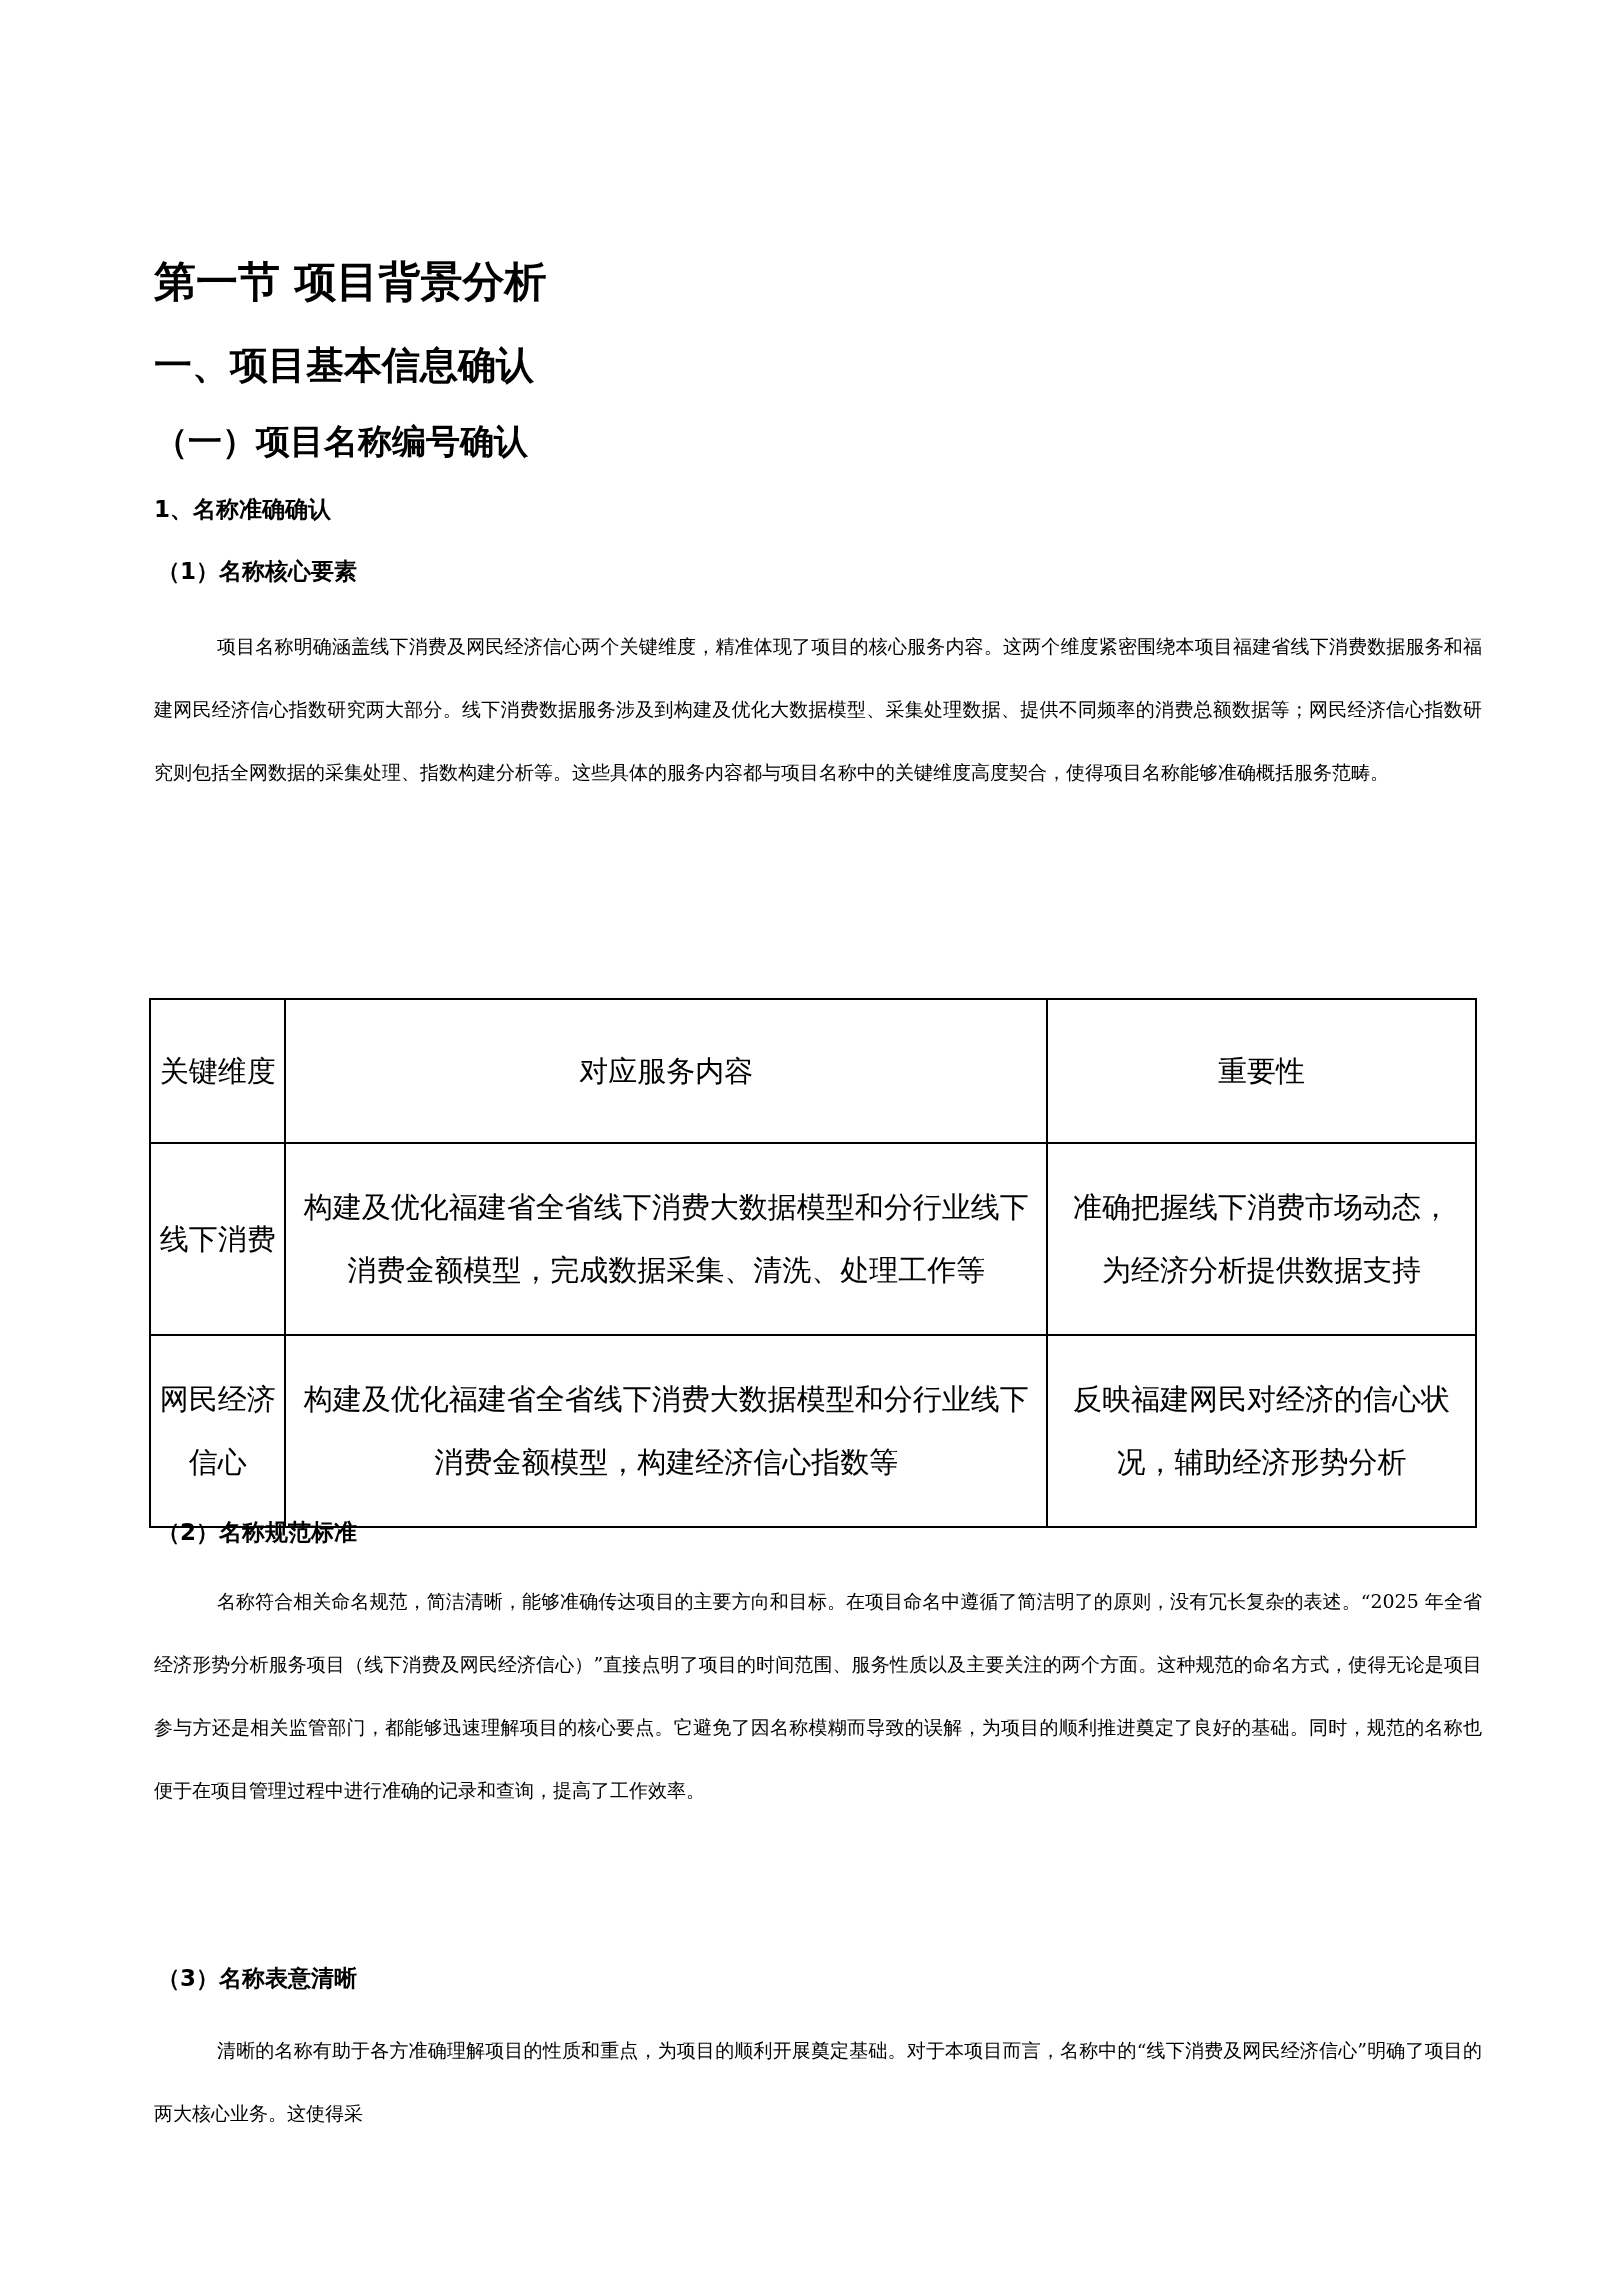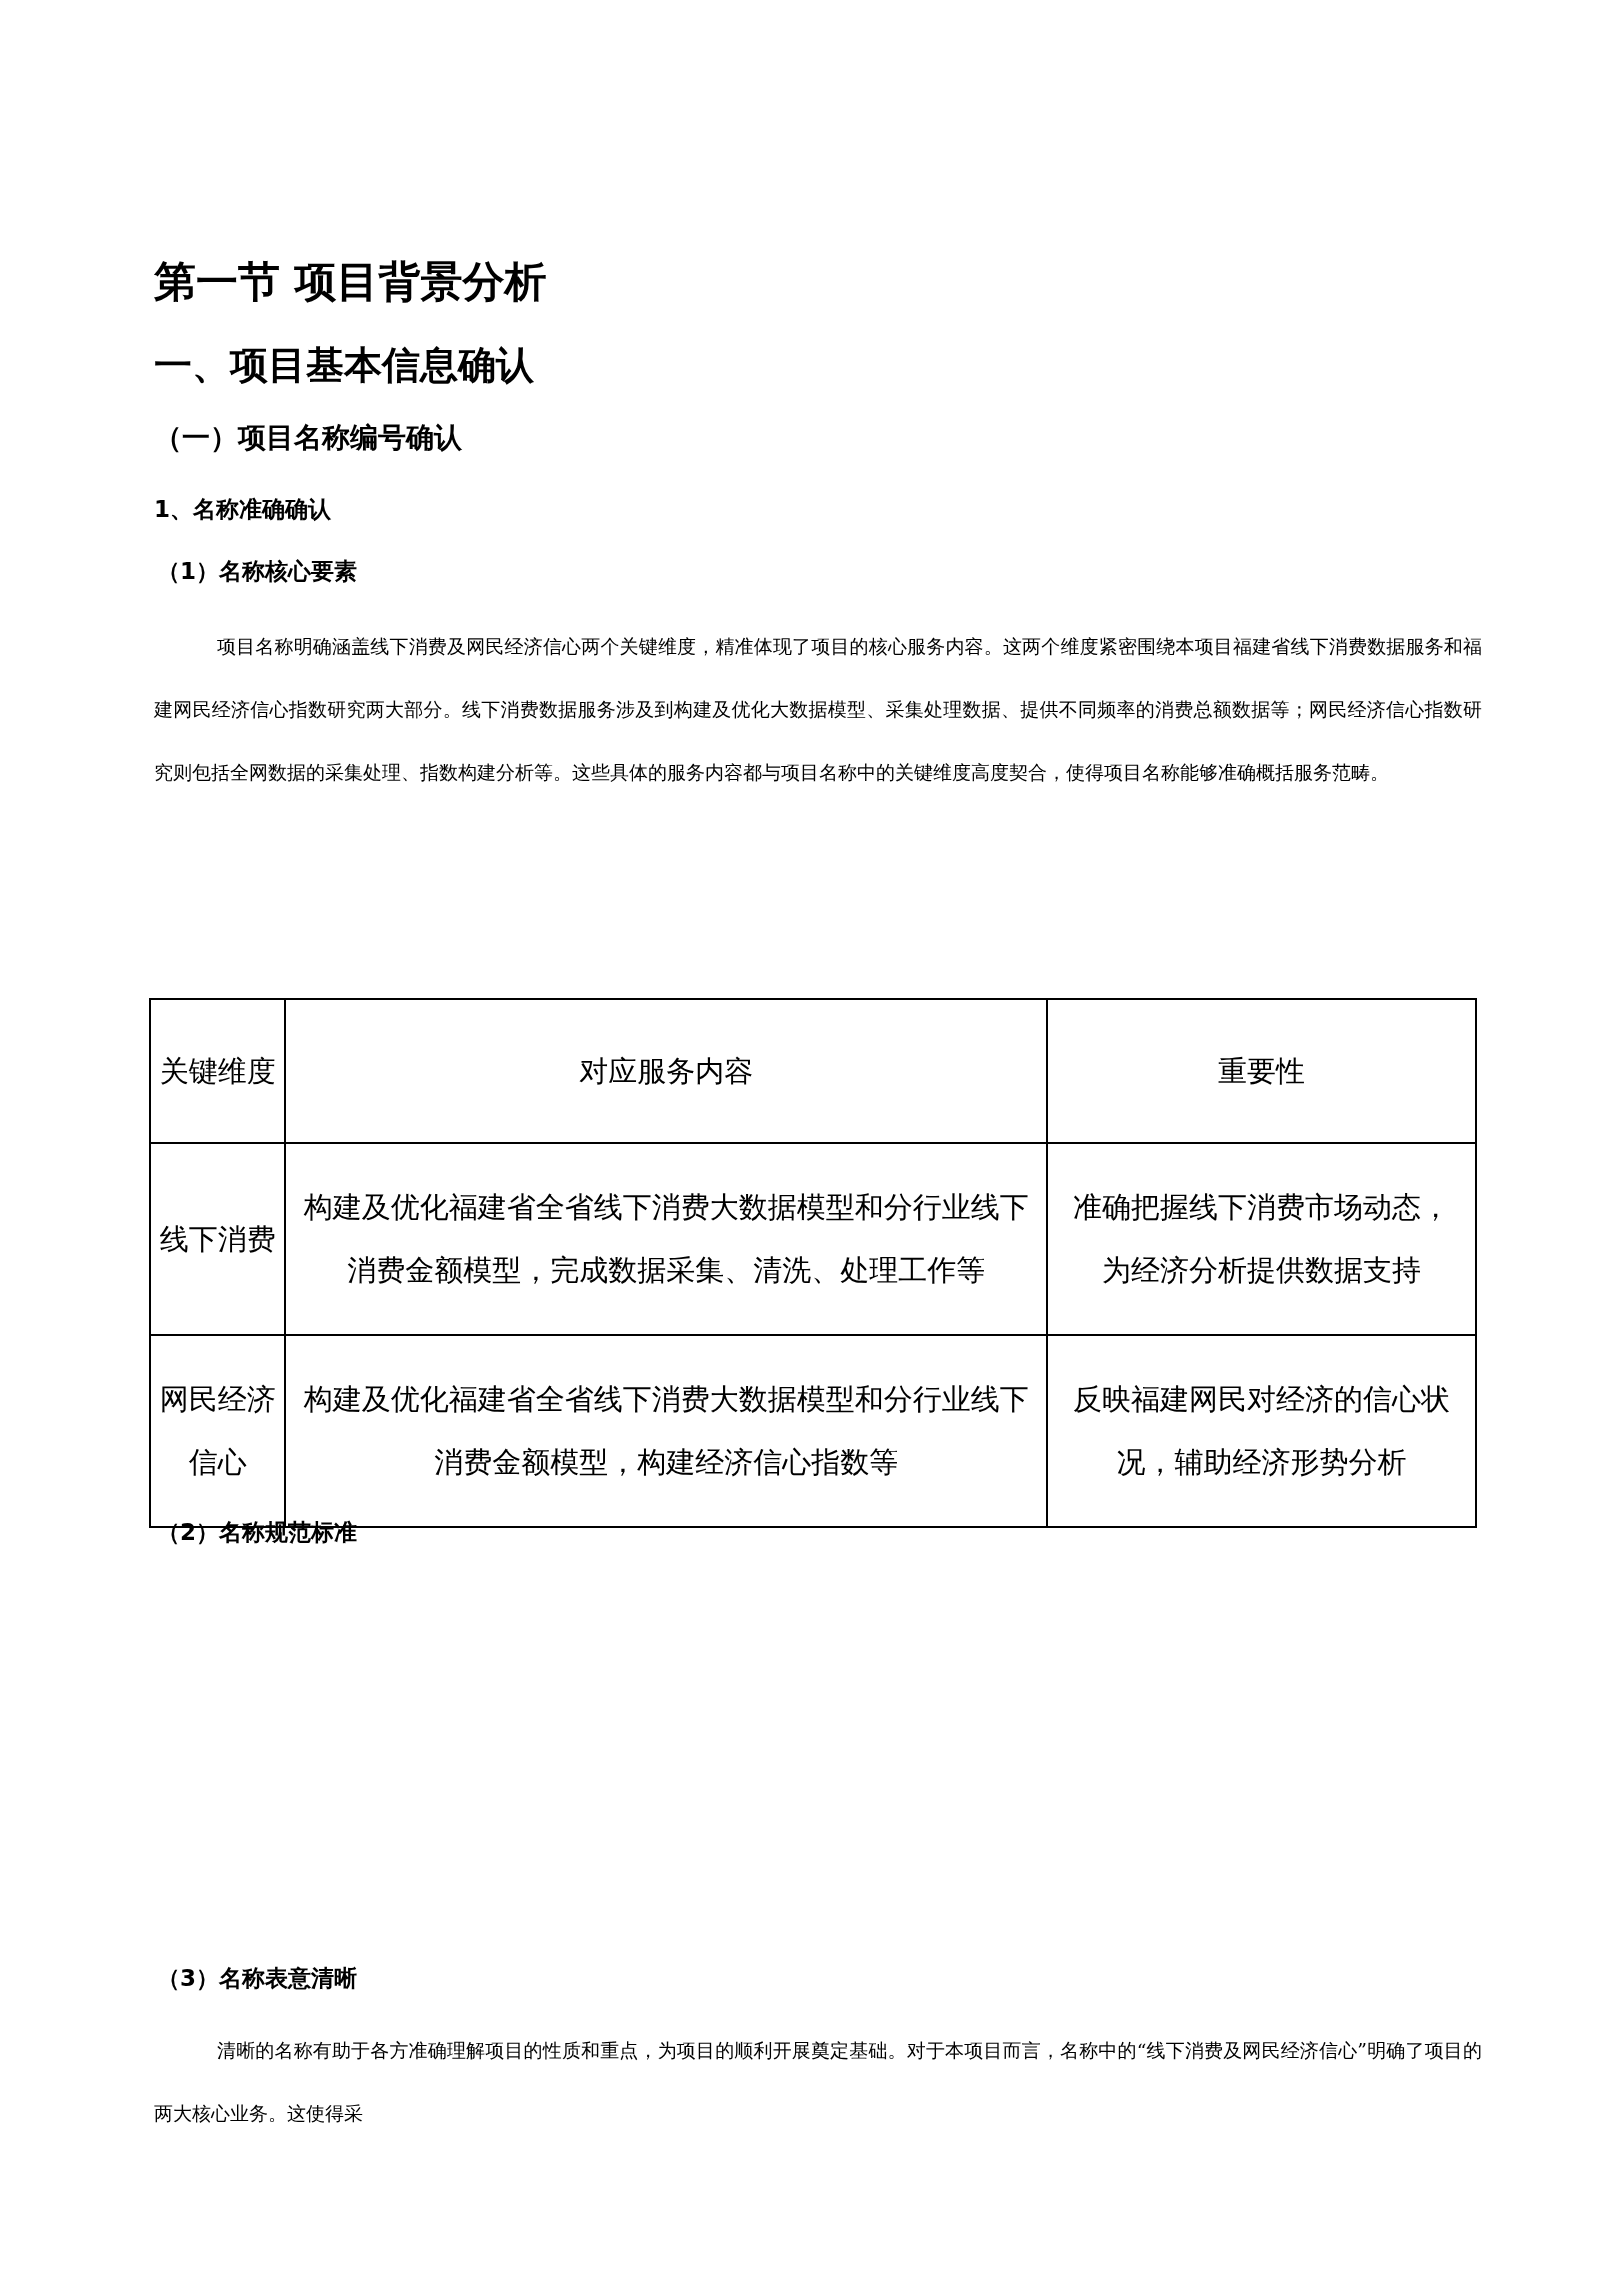--- a/index.html
+++ b/index.html
@@ -5,21 +5,21 @@
   html, body { margin: 0; padding: 0; background: #ffffff; }
   body { width: 1623px; height: 2295px; position: relative; overflow: hidden;
          font-family: "DejaVu Serif", "Liberation Serif", serif; color: #000; }
   .page { position: absolute; left: 0; top: 0; width: 1623px; height: 2295px; }
   .h1 { position: absolute; left: 154px; top: 156px; font-size: 48px; font-weight: bold;
         font-family: "DejaVu Sans", "Liberation Sans", sans-serif; letter-spacing: 0.7px; white-space: nowrap; }
   .h2 { position: absolute; left: 154px; top: 254px; font-size: 42px; font-weight: bold;
         font-family: "DejaVu Sans", "Liberation Sans", sans-serif; white-space: nowrap; }
   .h3 { position: absolute; left: 154px; top: 340px; font-size: 38px; font-weight: bold;
         font-family: "DejaVu Sans", "Liberation Sans", sans-serif; white-space: nowrap; }
-  .h4 { position: absolute; left: 154px; top: 419px; font-size: 28px; font-weight: bold;
+  .h4 { position: absolute; left: 154px; top: 419px; font-size: 34px; font-weight: bold;
         font-family: "DejaVu Sans", "Liberation Sans", sans-serif; white-space: nowrap; }
   .h5 { position: absolute; left: 154px; font-size: 23px; font-weight: bold;
         font-family: "DejaVu Sans", "Liberation Sans", sans-serif; white-space: nowrap; }
   .para { position: absolute; left: 154px; width: 1328px; font-size: 19px; line-height: 63px;
           text-align: justify; text-indent: 63px; }
   table.dim { position: absolute; left: 149px; top: 998px; width: 1328px; border-collapse: collapse;
               font-size: 29px; }
   table.dim td { border: 2px solid #000; text-align: center; vertical-align: middle;
                  line-height: 63px; padding: 0 11.8px; }
   td.c1 { width: 120px; padding: 0 6.5px !important; }
@@ -56,18 +56,19 @@
     </tr>
     <tr class="r2">
       <td class="c1">网民经济信心</td>
       <td class="c2">构建及优化福建省全省线下消费大数据模型和分行业线下消费金额模型，构建经济信心指数等</td>
       <td class="c3">反映福建网民对经济的信心状况，辅助经济形势分析</td>
     </tr>
   </tbody>
     </table>
 
   <div class="h5" style="top:1517px; left:157px;">（2）名称规范标准</div>
+  <div class="para" style="top:1570px;">名称符合相关命名规范，简洁清晰，能够准确传达项目的主要方向和目标。在项目命名中遵循了简洁明了的原则，没有冗长复杂的表述。“2025 年全省经济形势分析服务项目（线下消费及网民经济信心）”直接点明了项目的时间范围、服务性质以及主要关注的两个方面。这种规范的命名方式，使得无论是项目参与方还是相关监管部门，都能够迅速理解项目的核心要点。它避免了因名称模糊而导致的误解，为项目的顺利推进奠定了良好的基础。同时，规范的名称也便于在项目管理过程中进行准确的记录和查询，提高了工作效率。</div>
 
   <div class="h5" style="top:1963px; left:157px;">（3）名称表意清晰</div>
   <div class="para" style="top:2019px;">清晰的名称有助于各方准确理解项目的性质和重点，为项目的顺利开展奠定基础。对于本项目而言，名称中的“线下消费及网民经济信心”明确了项目的两大核心业务。这使得采</div>
 
 </div>
 
 
 </body></html>

